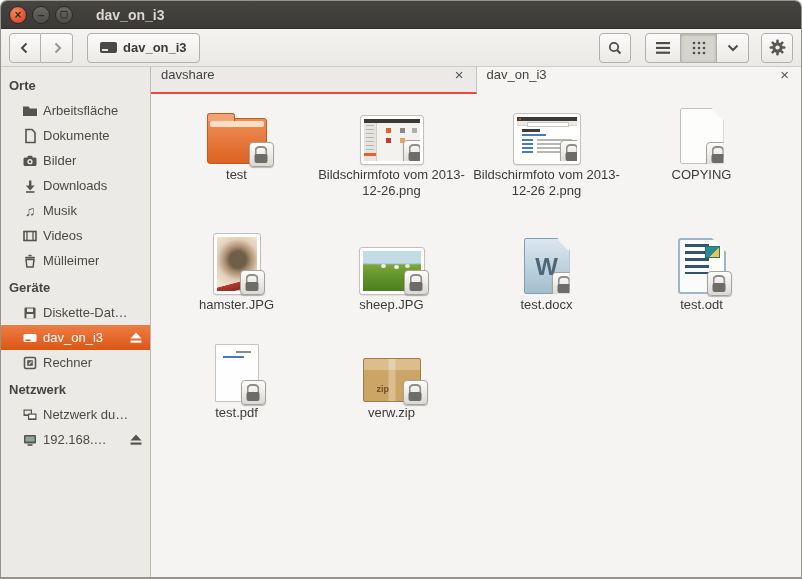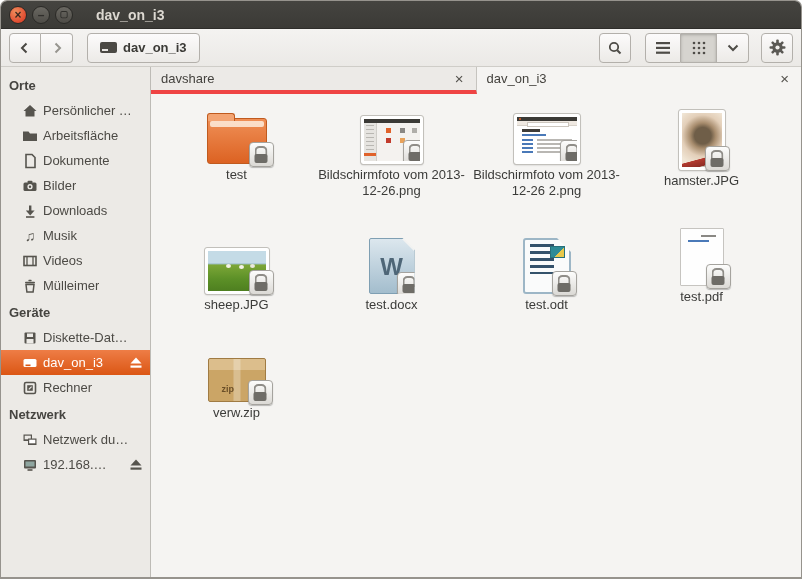--- a/index.html
+++ b/index.html
@@ -49,22 +49,22 @@
   .sb-row .lbl { overflow:hidden; text-overflow:clip; white-space:nowrap; }
   .sb-row.selected { background:linear-gradient(#EE7D46,#DB5614); color:#FFFFFF; }
   .sb-ico { width:16px; height:16px; flex:0 0 16px; display:flex; align-items:center; justify-content:center;
             color:#56544E; font-size:14px; line-height:16px; }
   .sb-row.selected .sb-ico { color:#fff; }
   .eject { margin-left:auto; width:16px; height:16px; display:flex; align-items:center; justify-content:center; cursor:pointer; }
 
   
   .content { flex:1; display:flex; flex-direction:column; background:#F5F4F2; min-width:0; }
   .tabbar { height:27px; flex:0 0 27px; display:flex; }
-  .tab { flex:1; display:flex; align-items:center; padding:0 10px; font-size:13px; color:#44423E;
-         background:#ECEAE7; border-right:1px solid #C6C4BF; border-bottom:4px solid #ef4444; cursor:pointer; min-width:0; }
+  .tab { flex:1; display:flex; padding:0 10px; font-size:13px; color:#44423E;
+         background:#ECEAE7; border-right:1px solid #C6C4BF; border-bottom:2px solid #ef4444; cursor:pointer; min-width:0; }
   .tab:last-child { border-right:none; }
   .tab.active { background:#F5F4F2; border-bottom-color:transparent; }
   .tab .close { margin-left:auto; color:#55534E; font-size:15px; line-height:1; padding:0 2px; cursor:pointer; }
 
   .filegrid { flex:1; display:grid; grid-template-columns:repeat(4,155px); grid-template-rows:124px 116px 104px;
               padding:4px 0 0 8px; overflow:hidden; }
   .cell { display:flex; flex-direction:column; align-items:center; cursor:pointer; }
   .icon-area { display:flex; align-items:flex-end; justify-content:center; }
   .r1 .icon-area { height:66px; } .r2 .icon-area { height:72px; } .r3 .icon-area { height:64px; }
   .flabel { margin-top:3px; font-size:13px; color:#3B3B39; text-align:center; max-width:150px; line-height:1.25; }
@@ -245,28 +245,20 @@
   </div>
 
   <div class="main">
 
     <div class="sidebar">
       <div class="sb-header">Orte</div>
 
       <div class="sb-row">
         <span class="sb-ico">
             <svg width="16" height="16" viewBox="0 0 16 16">
-              <path d="M8 2 L14.5 8 H12.5 V13.5 H3.5 V8 H1.5 Z" fill="#56544E"></path>
-            </svg>
-          </span>
-        <span class="lbl">Persönlicher …</span>
-      </div>
-      <div class="sb-row">
-        <span class="sb-ico">
-            <svg width="16" height="16" viewBox="0 0 16 16">
               <path d="M1 3.5 h5.5 l1.5 2 H15 V13 H1 Z" fill="#56544E"></path>
             </svg>
           </span>
         <span class="lbl">Arbeitsfläche</span>
       </div>
       <div class="sb-row">
         <span class="sb-ico">
             <svg width="16" height="16" viewBox="0 0 16 16">
               <path d="M4 1.5 h6 l3 3 V14.5 H4 Z" fill="none" stroke="#56544E" stroke-width="1.6"></path>
             </svg>
@@ -433,20 +425,29 @@
             <div class="wrow"></div>
                 <div class="wrow"></div>
                 <div class="wrow"></div>
                 <div class="wrow"></div>
             <span class="lock"></span>
           </div>
             </div>
           <div class="flabel">Bildschirmfoto vom 2013-12-26 2.png</div>
         </div>
 
+        <div class="cell r1">
+          <div class="icon-area">
+              <div class="ic page textfile">
+            <span class="fold"></span>
+                <span class="lock"></span>
+          </div>
+            </div>
+          <div class="flabel">COPYING</div>
+        </div>
 
         <div class="cell r2">
           <div class="icon-area">
               <div class="ic frame hamster">
             <span class="lock"></span>
           </div>
             </div>
           <div class="flabel">hamster.JPG</div>
         </div>
 

